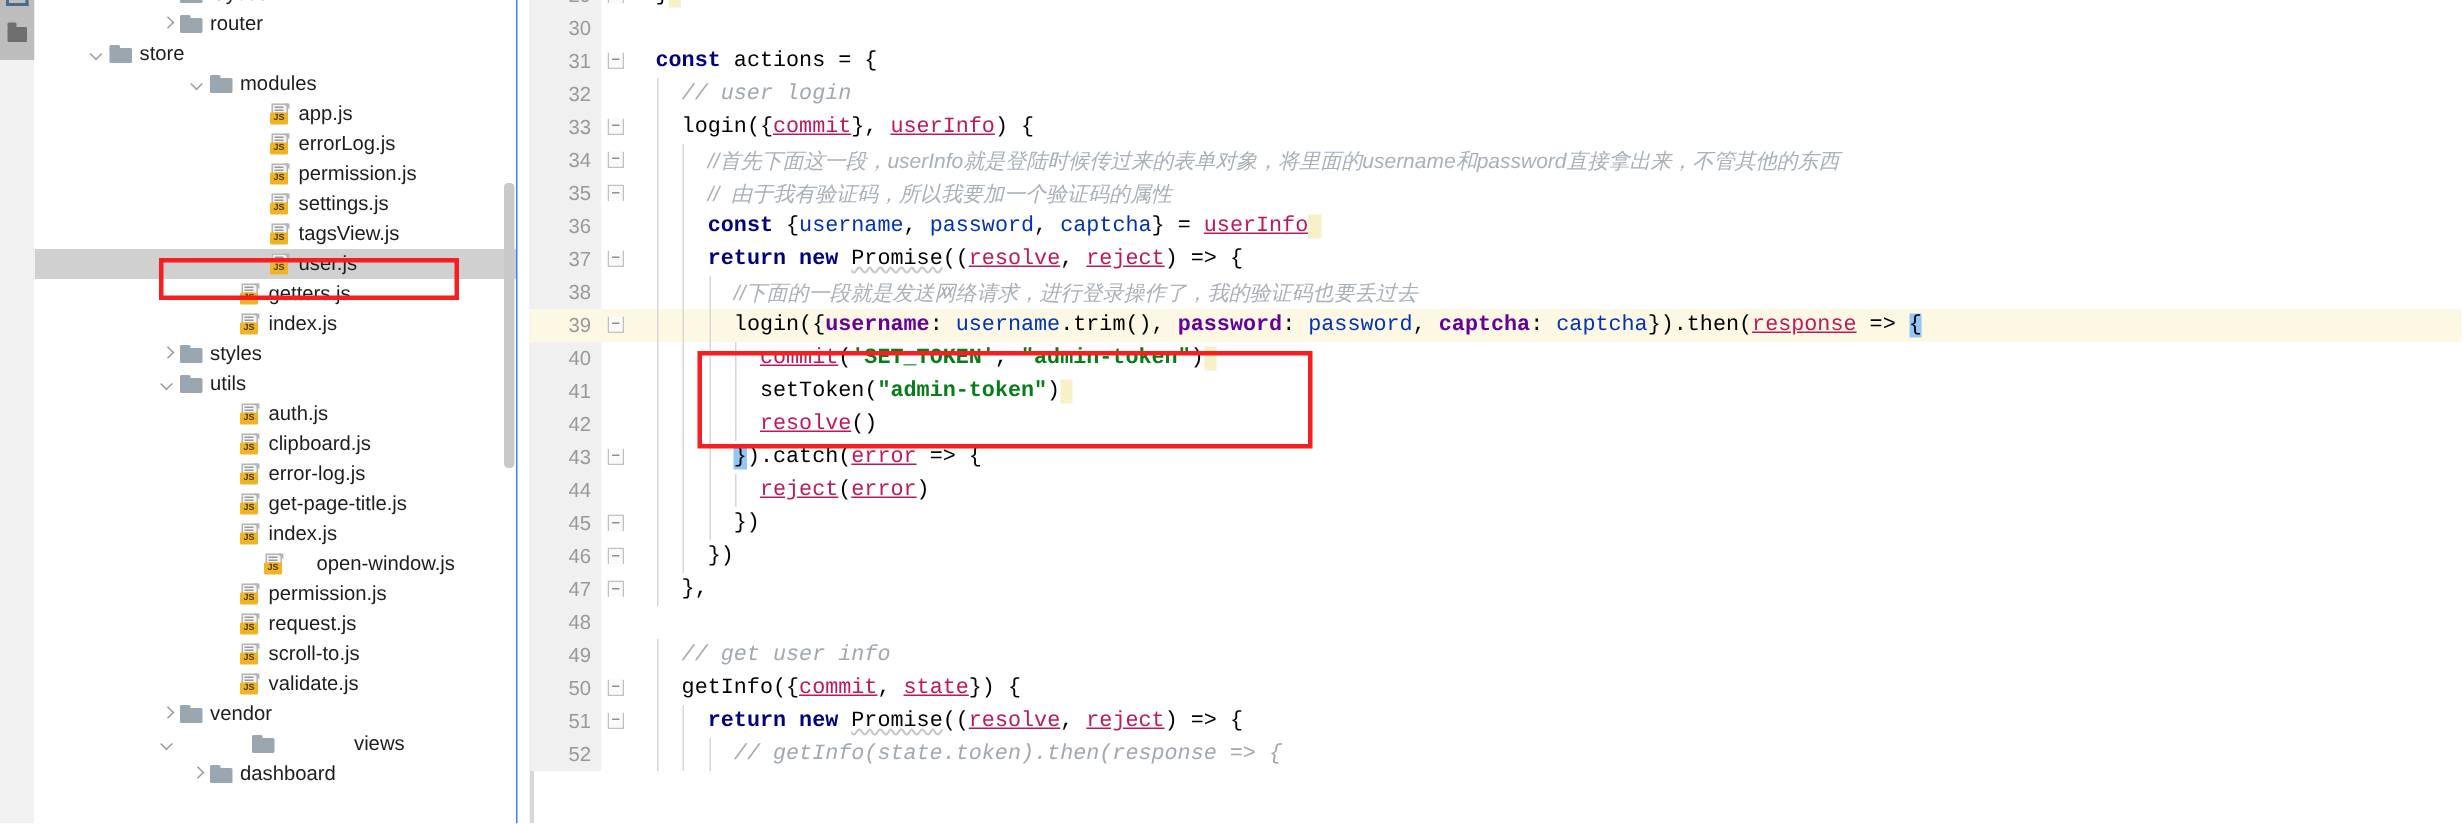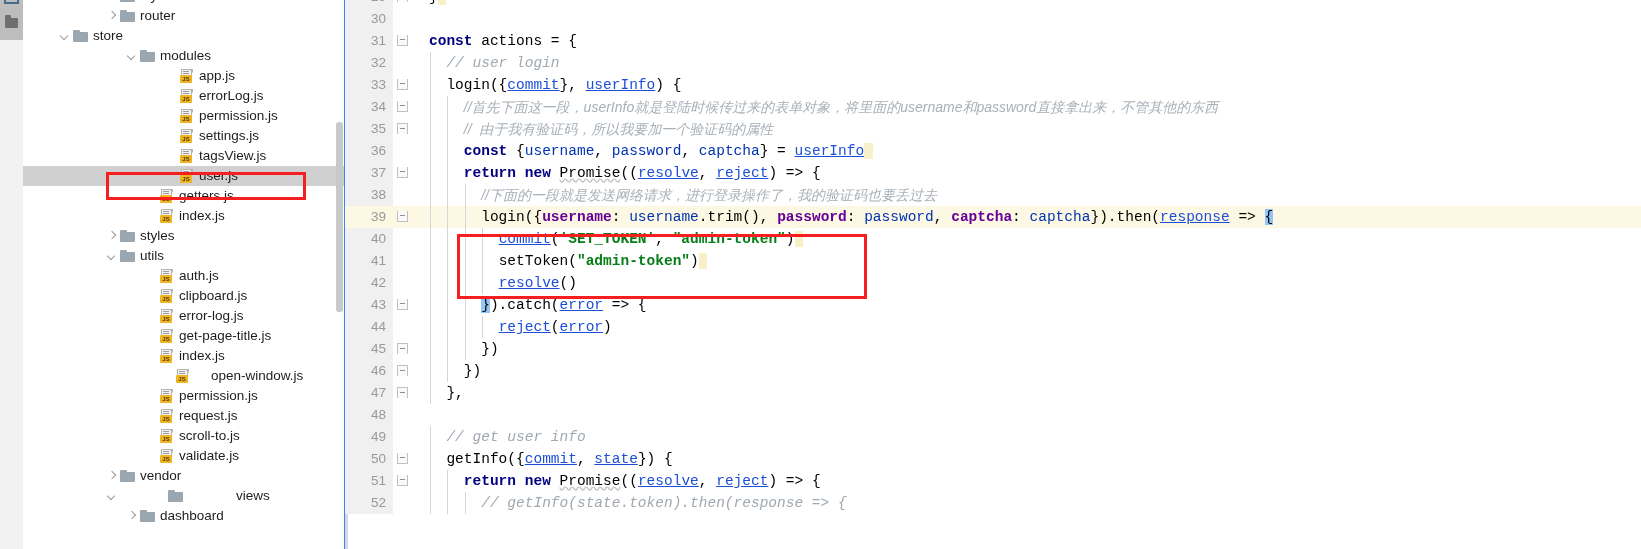--- a/index.html
+++ b/index.html
@@ -189,20 +189,21 @@
     pointer-events: none;
   }
 
   
   .editor {
     position: relative;
     flex: 1 1 auto;
     height: 100%;
     background: #ffffff;
     overflow: hidden;
+    margin-left: 8px;
   }
   .ed-inner { position: absolute; top: -14px; left: 0; right: 0; }
 
   .line {
     position: relative;
     height: 22px;
     display: flex;
     align-items: stretch;
     font-family: "Liberation Mono", monospace;
     font-size: 14.5px;
@@ -261,21 +262,21 @@
     background: #d6d6d6;
   }
 
   
   .kw  { color: #000080; font-weight: bold; }
   .cmt { color: #a0a8b0; font-style: italic; }
   .cmt-cn { color: #a8b0b8; font-style: italic; font-family: "Liberation Sans", sans-serif; font-size: 14px; }
   .str { color: #067d17; font-weight: bold; }
   .named { color: #660099; font-weight: bold; }
   .ident { color: #000000; }
-  .local { color: #1d4ed8; text-decoration: underline; }
+  .local { color: #be185d; text-decoration: underline; }
   .blue { color: #0033b3; }
   .varhl { background: #f7f0c8; }
   .brk { background: #93c5f7; }
   .typo { text-decoration: underline wavy #c8c8c8; text-decoration-skip-ink: none; }
 
   
   .ed-redbox {
     position: absolute;
     left: 112px;
     top: 234px;

